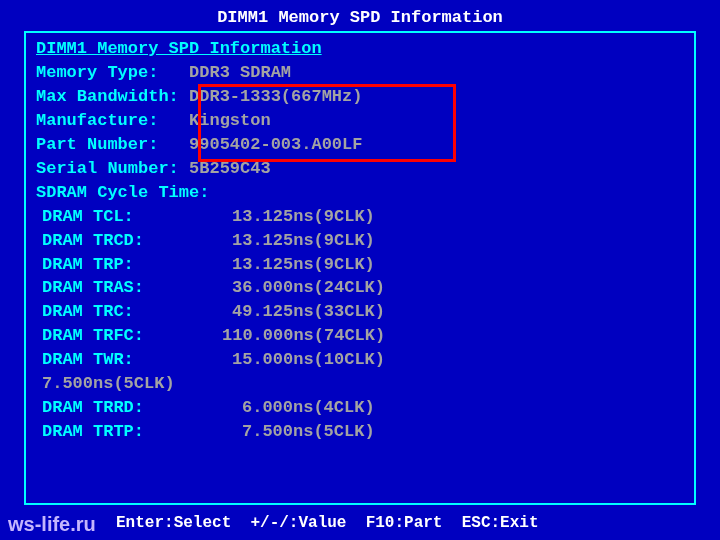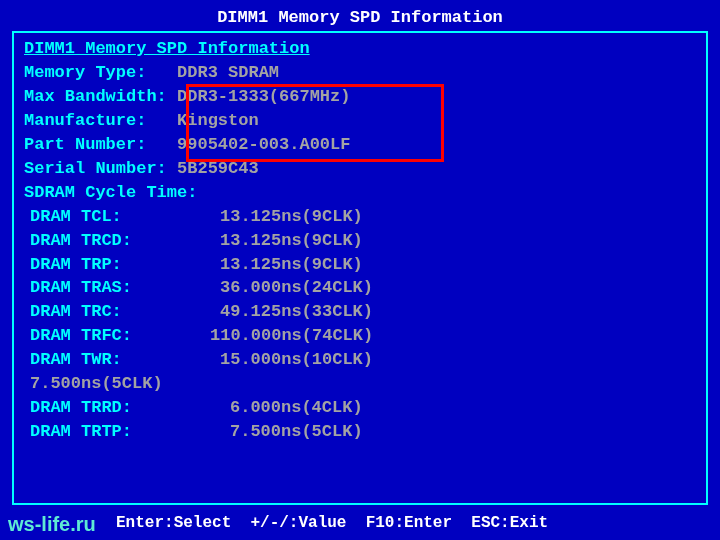--- a/index.html
+++ b/index.html
@@ -15,21 +15,21 @@
       font-size: 17px;
       font-weight: bold;
       color: #00ffff;
       overflow: hidden;
       position: relative;
     }
     .container {
       position: relative;
       width: 100%;
       height: 100%;
-      padding: 8px 12px;
+      padding: 8px 24px;
     }
     .top-title {
       text-align: center;
       color: #ffffff;
       font-size: 17px;
       margin-bottom: 4px;
       overflow: hidden;
       white-space: nowrap;
     }
     .info-box {
@@ -76,21 +76,21 @@
       width: 100%;
       color: #ffffff;
       font-size: 16px;
       white-space: pre;
       padding-left: 20px;
     }
     .watermark {
       position: absolute;
       bottom: 4px;
       left: 8px;
-      color: #5eead4;
+      color: #c4b5fd;
       font-family: Arial, sans-serif;
       font-size: 20px;
       font-weight: bold;
       z-index: 10;
     }
   </style>
 </head>
 <body>
 
 <div class="container">
@@ -169,16 +169,16 @@
       <span class="value">6.000ns(4CLK)</span>
     </div>
     <div class="row indent">
       <span class="label" style="width:200px">DRAM TRTP:</span>
       <span class="value">7.500ns(5CLK)</span>
     </div>
 
     <div class="highlight-box"></div>
   </div>
 
-  <div class="footer"><span>          <span>Enter:Select</span></span>  <span>+/-/:Value</span>  <span>F10:Enter</span>  <span>ESC:Exit</span></div>
+  <div class="footer"><span>          <span>Enter:Select</span></span>  <span>+/-/:Value</span>  <span>F10:Part</span>  <span>ESC:Exit</span></div>
 </div>
 
 <div class="watermark">ws-life.ru</div>
 
 </body></html>

